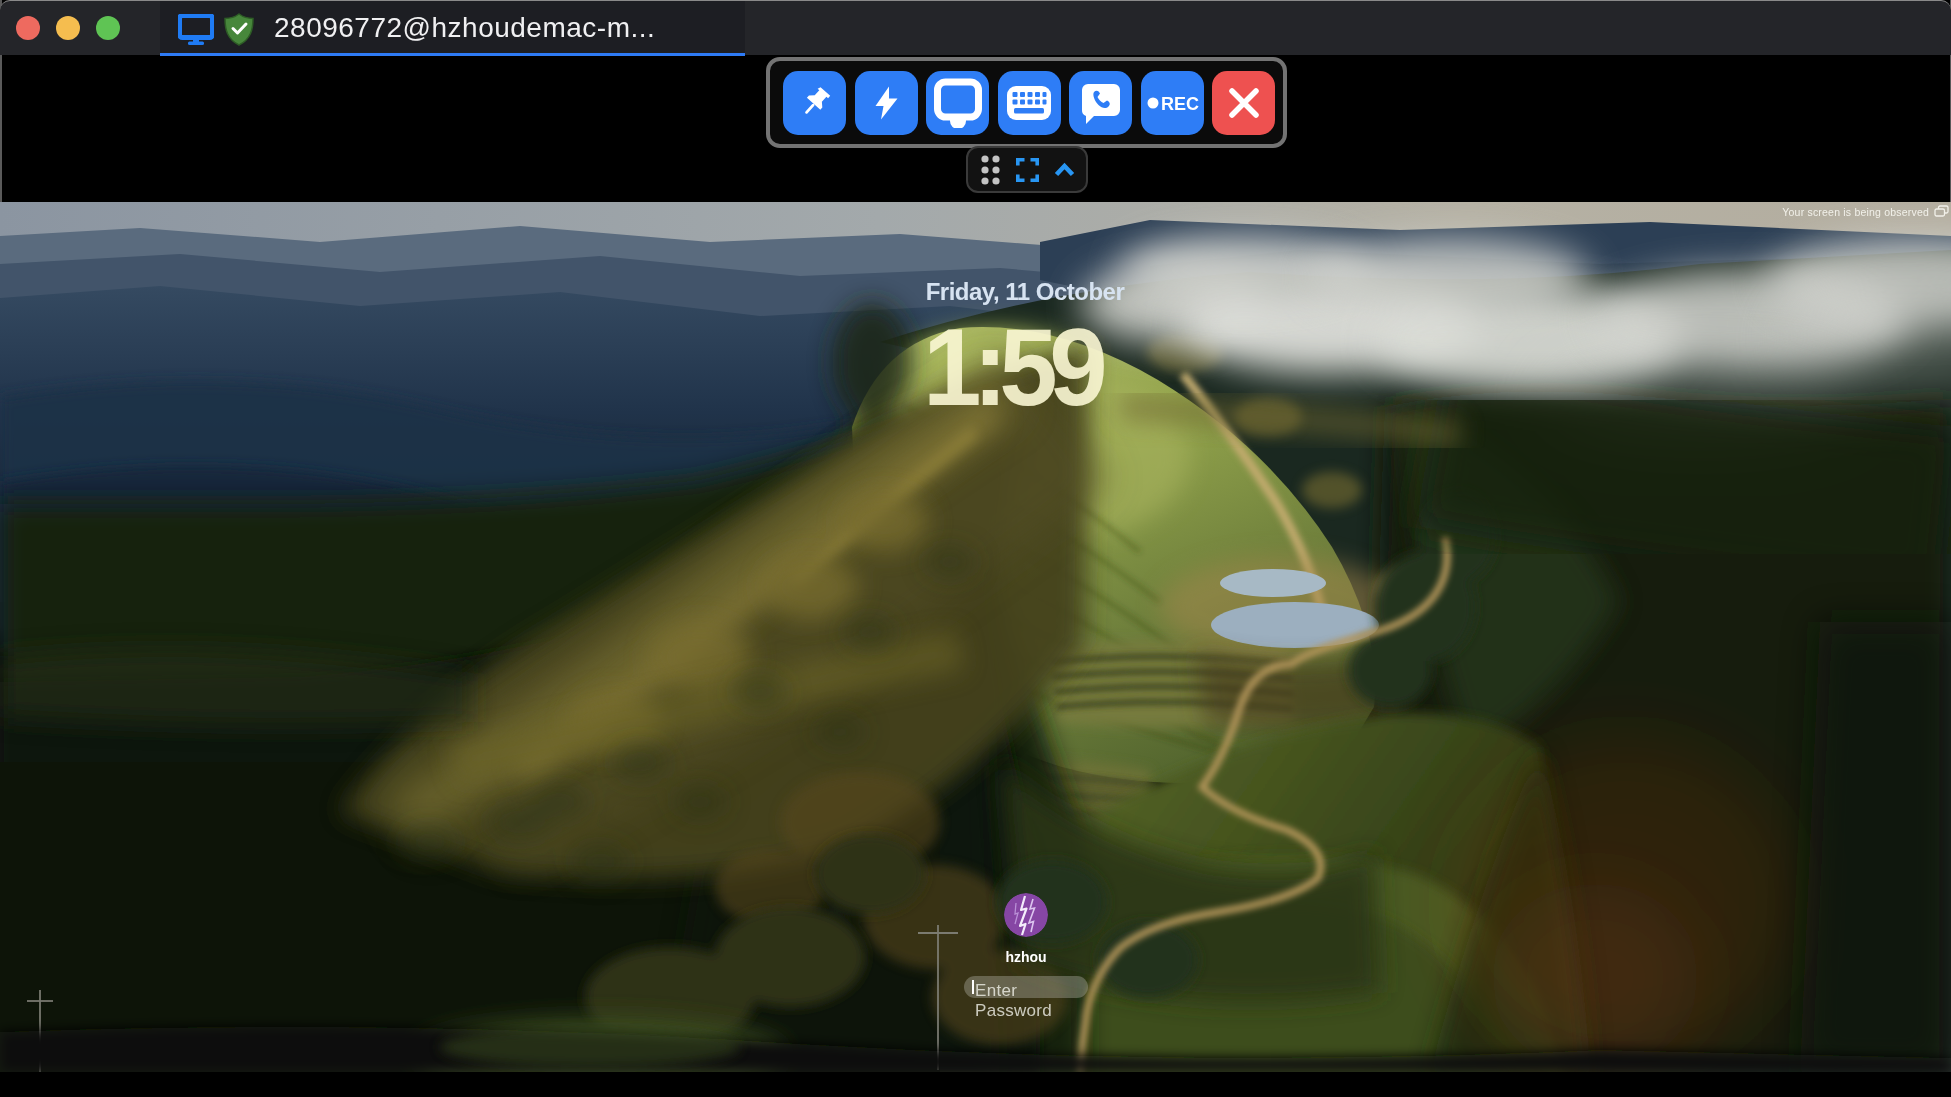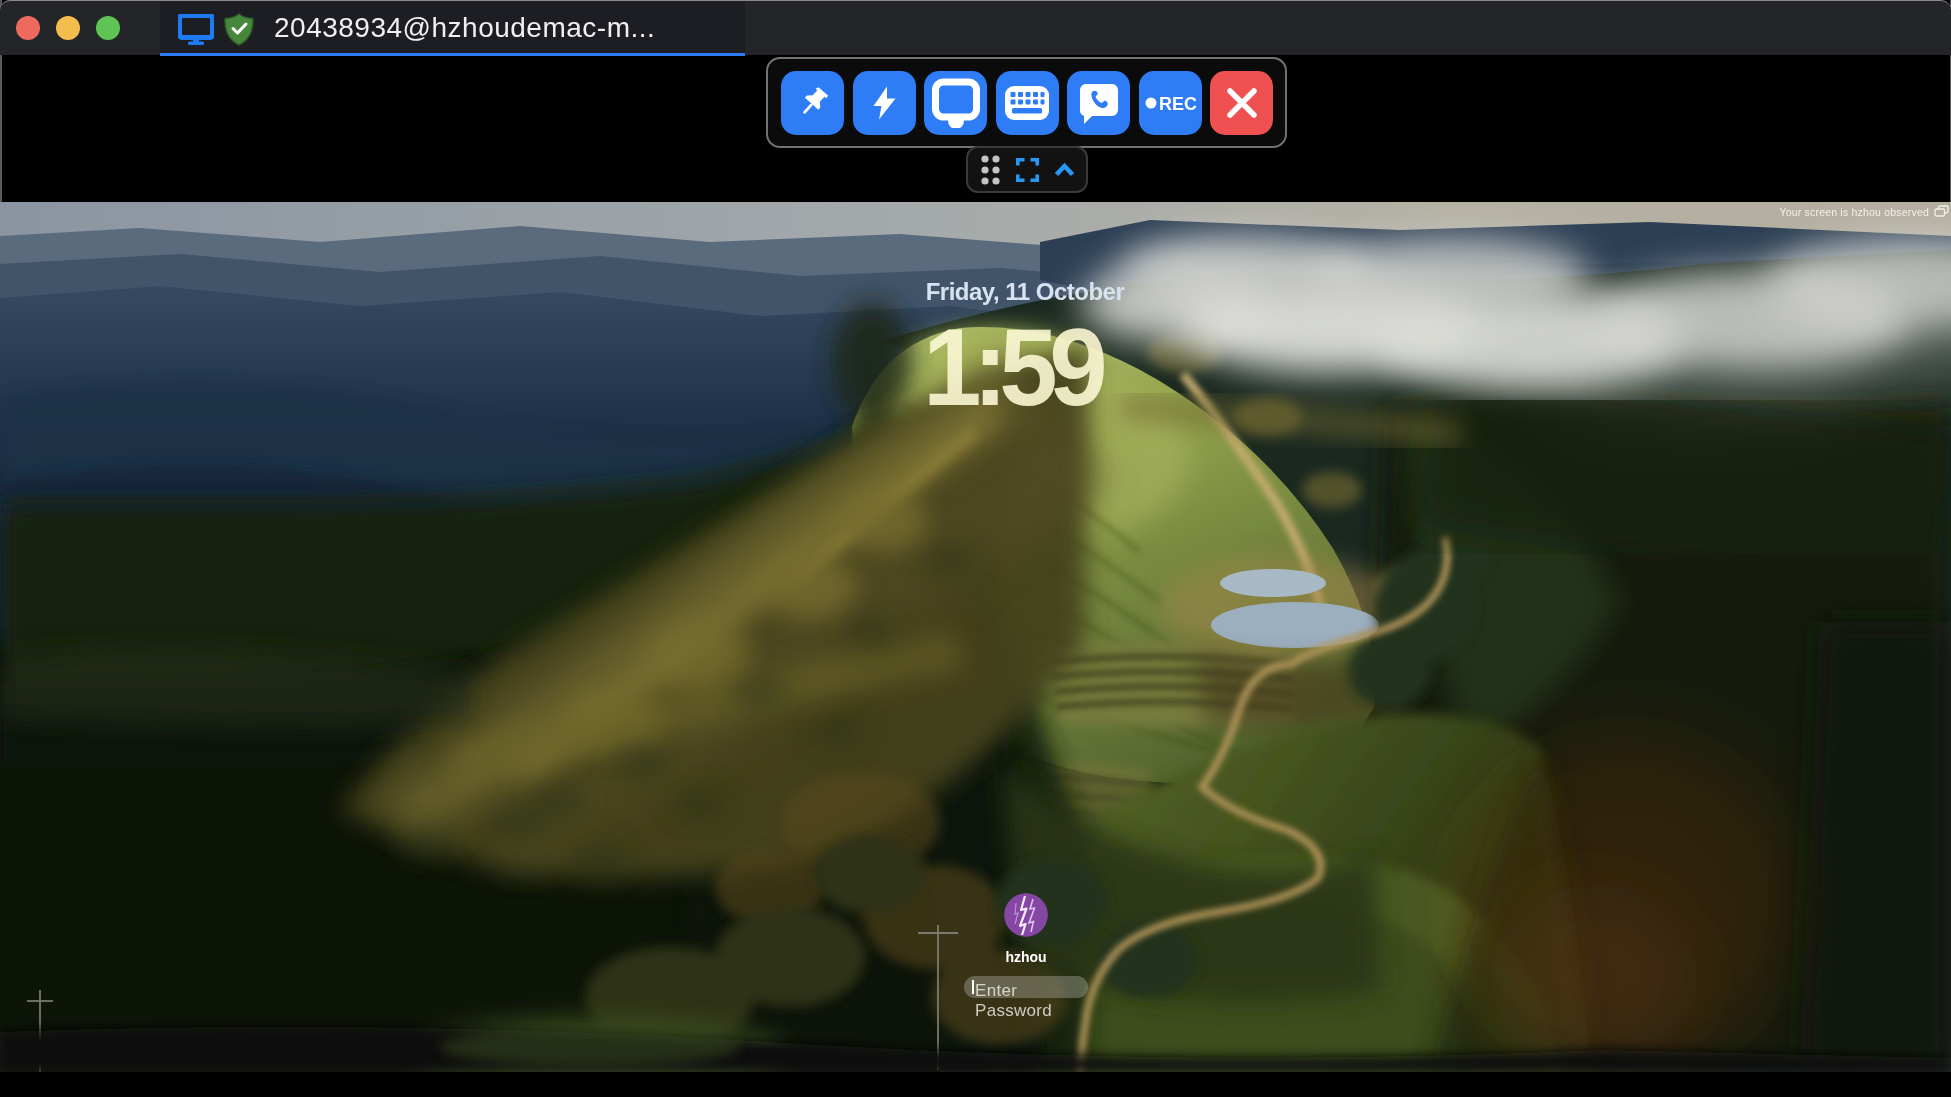--- a/index.html
+++ b/index.html
@@ -7,21 +7,21 @@
        font-family:"Liberation Sans",sans-serif;}
   
   #titlebar{position:absolute;left:0;top:0;width:1951px;height:55px;background:#242529;
     border-top:1px solid #8a8a8a;border-radius:10px 10px 0 0;box-sizing:border-box;}
   .tl{position:absolute;top:15px;width:24px;height:24px;border-radius:50%;}
   #tab{position:absolute;left:160px;top:0;width:585px;height:55px;background:#1d1e23;
     border-bottom:3px solid #2e7bf6;box-sizing:border-box;}
   #tabtitle{position:absolute;left:114px;top:11px;font-size:28px;color:#f0f0f2;letter-spacing:0.5px;white-space:nowrap;}
   
   #toolbar{position:absolute;left:766px;top:57px;width:521px;height:91px;background:#0b0b0b;
-    border:2px solid #737373;border-radius:14px;box-sizing:border-box;display:flex;align-items:center;padding-left:13px;gap:8.5px;}
+    border:4px solid #737373;border-radius:14px;box-sizing:border-box;display:flex;align-items:center;padding-left:13px;gap:8.5px;}
   .tbtn{width:63px;height:64px;border-radius:15px;background:#2e7df6;display:flex;align-items:center;justify-content:center;flex:0 0 auto;}
   .tbtn.red{background:#ee5150;}
   #minibar{position:absolute;left:966px;top:146px;width:122px;height:47px;background:#121212;
     border:2px solid #3a3a3a;border-radius:12px;box-sizing:border-box;display:flex;align-items:center;justify-content:center;gap:14px;}
   
   #observed{position:absolute;top:205px;right:2px;color:#f2f1ea;font-size:10.5px;letter-spacing:0.2px;display:flex;align-items:center;gap:5px;}
   #datetxt{position:absolute;top:278px;left:0;width:2050px;text-align:center;color:#d7e3f1;font-size:24px;font-weight:600;letter-spacing:-0.5px;}
   #clock{position:absolute;top:303px;left:-11px;width:2044px;text-align:center;color:rgba(251,247,212,0.9);
     font-size:110px;font-weight:700;letter-spacing:-9px;transform:scaleX(0.956);}
   #uname{position:absolute;top:949px;left:0;width:2052px;text-align:center;color:#fff;font-size:14px;font-weight:700;}
@@ -235,21 +235,21 @@
     <line x1="27" y1="799" x2="53" y2="799"></line>
   </g>
 
   <ellipse cx="600" cy="852" rx="185" ry="35" fill="#3c4f20" filter="url(#b12)"></ellipse>
   <path d="M0,830 Q400,815 800,842 Q1200,866 1600,848 L1951,856 L1951,870 L0,870 Z" fill="#0b0e07" filter="url(#b6)"></path>
 <ellipse cx="590" cy="845" rx="150" ry="20" fill="#36451e" opacity="0.6" filter="url(#b6)"></ellipse>
 </svg>
 </div>
 
 <div id="observed">
-    <span>Your screen is hzhou observed</span>
+    <span>Your screen is being observed</span>
   <svg width="15" height="13" viewBox="0 0 15 13">
     <rect x="4.5" y="1" width="9.5" height="7" rx="1.5" fill="none" stroke="#f2f1ea" stroke-width="1.3"></rect>
     <rect x="1" y="4" width="9.5" height="7" rx="1.5" fill="#b4afa2" stroke="#f2f1ea" stroke-width="1.3"></rect>
   </svg>
 </div>
 <div id="datetxt">Friday, 11 October</div>
 <div id="clock">1:59</div>
 
 <div style="position:absolute;left:1004px;top:893px;width:44px;height:44px;border-radius:50%;overflow:hidden;">
 <svg width="44" height="44" viewBox="0 0 44 44">
@@ -275,21 +275,21 @@
   <div id="tab">
     <svg style="position:absolute;left:18px;top:13px;" width="36" height="31" viewBox="0 0 36 31">
       <rect x="1.5" y="1.5" width="33" height="22" rx="3" fill="none" stroke="#1f7bf4" stroke-width="5"></rect>
       <rect x="15" y="23" width="6" height="5" fill="#1f7bf4"></rect>
       <rect x="10" y="27.5" width="16" height="3.5" rx="1.5" fill="#1f7bf4"></rect>
     </svg>
     <svg style="position:absolute;left:63px;top:12px;" width="32" height="33" viewBox="0 0 32 33">
       <path d="M16,1 C20,4 26,5.5 30,5.5 C30,16 28,26 16,32 C4,26 2,16 2,5.5 C6,5.5 12,4 16,1 Z" fill="#47873b" stroke="#2e5d26" stroke-width="1.5"></path>
       <path d="M10,15.5 L14.5,20 L23,11" stroke="#fff" stroke-width="3" fill="none" stroke-linecap="round" stroke-linejoin="round"></path>
     </svg>
-    <div id="tabtitle">20438934@hzhoudemac-m...</div>
+    <div id="tabtitle">28096772@hzhoudemac-m...</div>
   </div>
 </div>
 
 <div id="toolbar">
   <div class="tbtn">
       <svg width="40" height="40" viewBox="0 0 40 40">
     <g transform="rotate(42 20 20)">
       <path d="M13.5,4.5 h13 v3.2 h-2.2 v6.8 l4.2,4 v3 H10.5 v-3 l4.2,-4 V7.7 h-2.2 Z" fill="#fff"></path>
       <rect x="18.6" y="21.5" width="2.8" height="12.5" rx="1.4" fill="#fff"></rect>
     </g>

